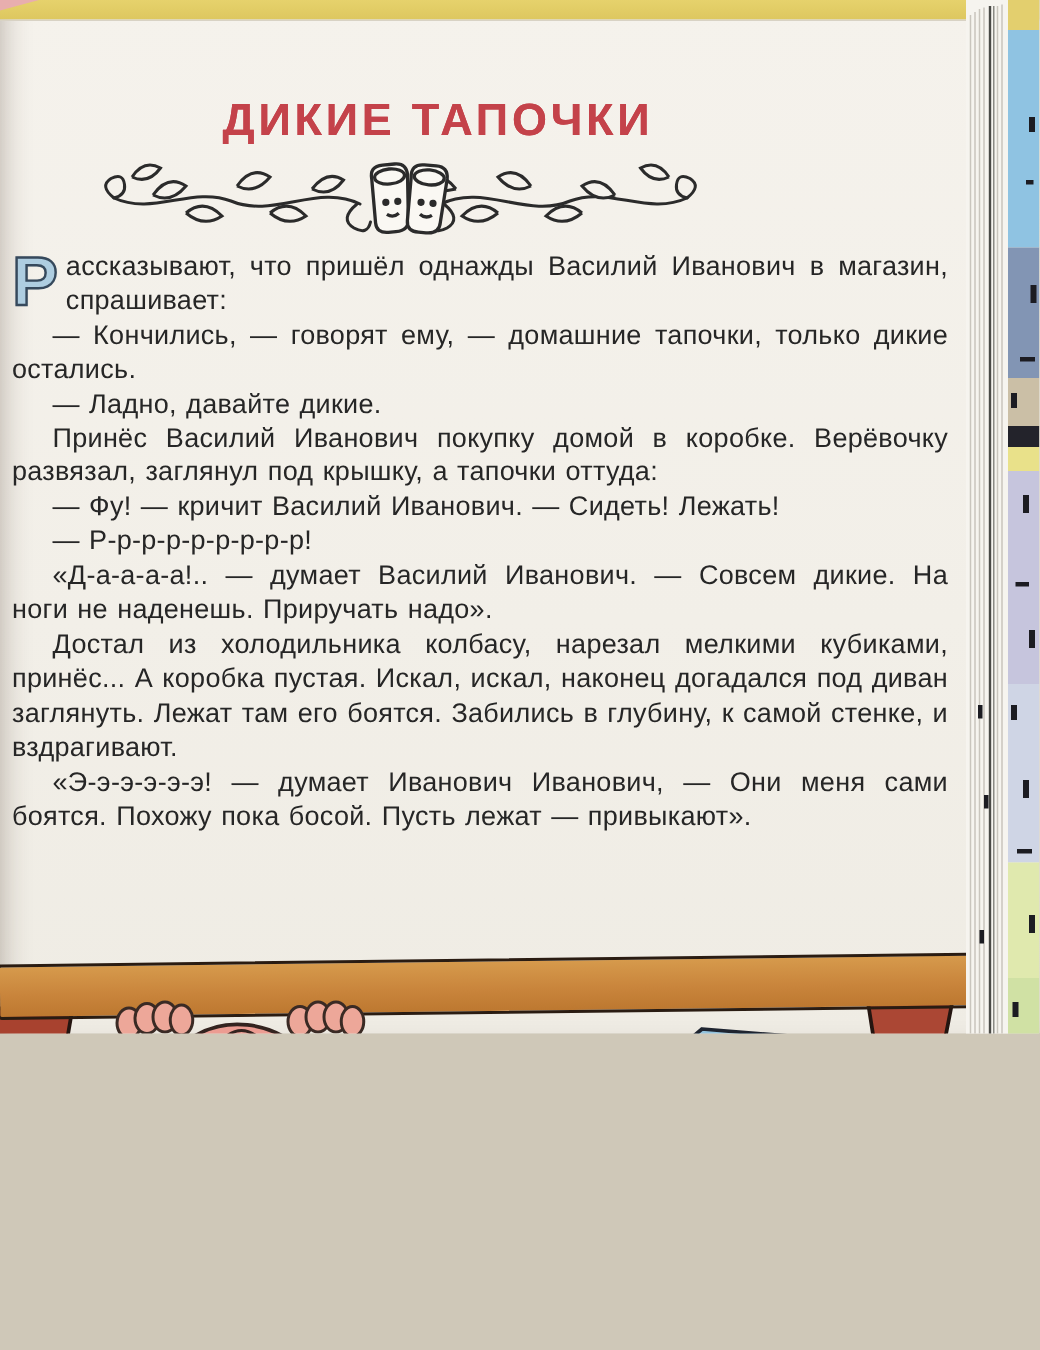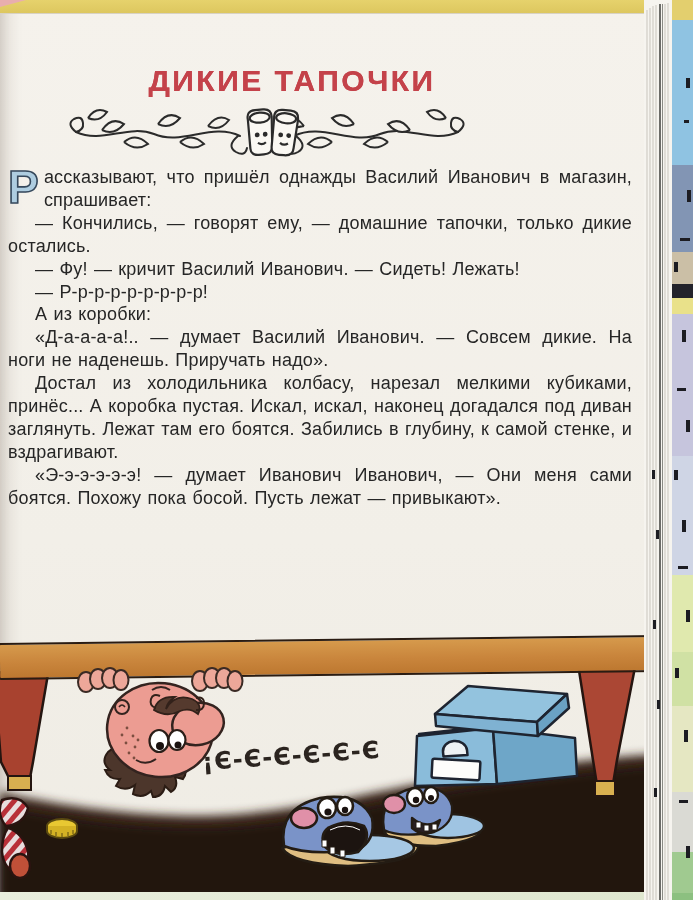--- a/index.html
+++ b/index.html
@@ -1,17 +1,17 @@
 <!DOCTYPE html>
 <html lang="ru"><head>
 <meta charset="utf-8">
 <style>
   html,body{margin:0;padding:0;}
   body{background:#cfc8b8;font-family:"Liberation Sans",sans-serif;}
-  .stage{position:relative;width:693px;height:900px;overflow:hidden;
+  .stage{position:relative;width:693px;height:689px;overflow:hidden;
          background:linear-gradient(180deg,#f5f2ec 0%,#f2efe8 60%,#efece4 100%);
          box-shadow:inset 14px 0 20px -14px rgba(60,40,30,.35);}
   .bg-top{position:absolute;left:0;top:0;width:693px;height:13px;
           background:linear-gradient(180deg,#e6d26c,#ddc75f);border-bottom:1px solid #d8d2c4;}
   .corner-pink{position:absolute;left:0;top:0;width:0;height:0;
           border-top:7px solid #e8aeae;border-right:26px solid transparent;}
   .title{position:absolute;left:14px;top:64px;width:556px;text-align:center;
          font-weight:bold;font-size:30px;letter-spacing:2.5px;color:#c4424a;
          text-shadow:0 0 .4px #c4424a;}
   .vignette{position:absolute;left:62px;top:102px;}
@@ -83,23 +83,24 @@
         <circle cx="11" cy="26" r="2.4" fill="#2b2b2b" stroke="none"></circle>
         <circle cx="19" cy="26" r="2.4" fill="#2b2b2b" stroke="none"></circle>
         <path d="M11,34 q4,3 8,0" fill="none"></path>
       </g>
     </g>
   </svg>
 
   <div class="story">
     <p class="first"><span class="dropcap">Р</span><span>ассказывают, что пришёл однажды Василий Иванович в магазин, спрашивает:</span></p>
     <p>— Кончились, — говорят ему, — домашние тапочки, только дикие остались.</p>
+    <p>— Ладно, давайте дикие.</p>
+    <p>Принёс Василий Иванович покупку домой в коробке. Верёвочку развязал, заглянул под крышку, а тапочки оттуда:</p>
     <p>— Фу! — кричит Василий Иванович. — Сидеть! Лежать!</p>
     <p>— Р-р-р-р-р-р-р-р-р!</p>
-    <p>А из коробки:</p>
     <p>«Д-а-а-а-а!.. — думает Василий Иванович. — Совсем дикие. На ноги не наденешь. Приручать надо».</p>
     <p>Достал из холодильника колбасу, нарезал мелкими кубиками, принёс... А коробка пустая. Искал, искал, наконец догадался под диван заглянуть. Лежат там его боятся. Забились в глубину, к самой стенке, и вздрагивают.</p>
     <p>«Э-э-э-э-э-э! — думает Иванович Иванович, — Они меня сами боятся. Похожу пока босой. Пусть лежат — привыкают».</p>
   </div>
 
   <svg class="abs z2" style="left:0;top:740px;" width="660" height="160" viewBox="0 0 660 160">
     <defs>
         <filter id="soft" x="-10%" y="-30%" width="120%" height="160%">
       <feGaussianBlur stdDeviation="5"></feGaussianBlur>
         </filter>

